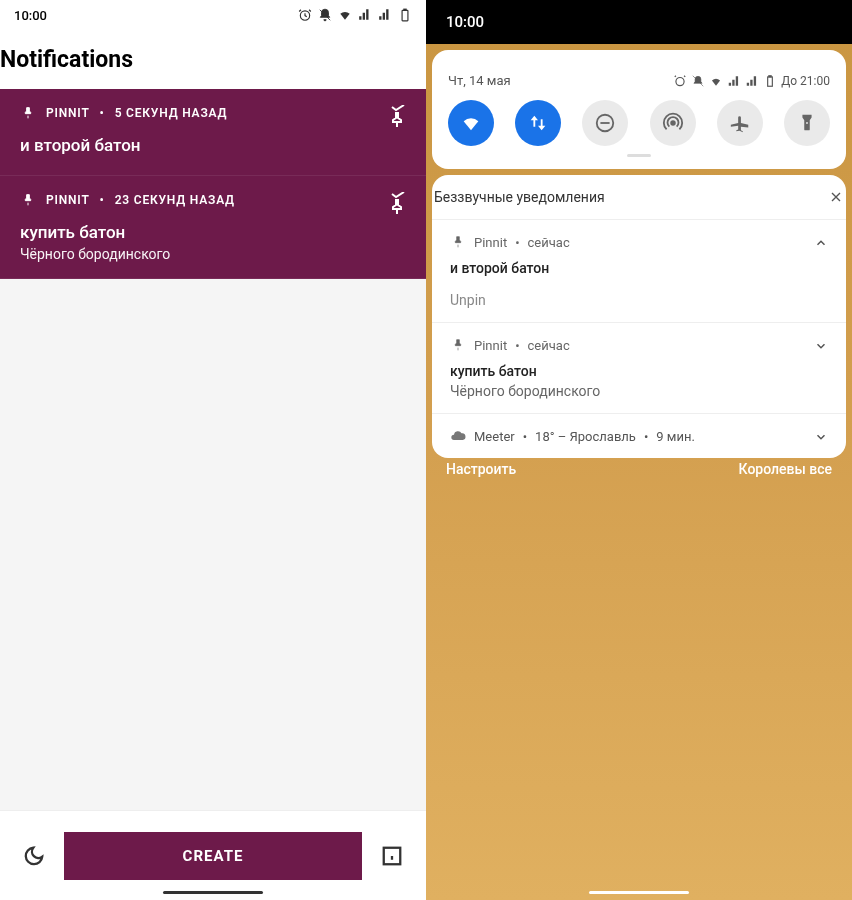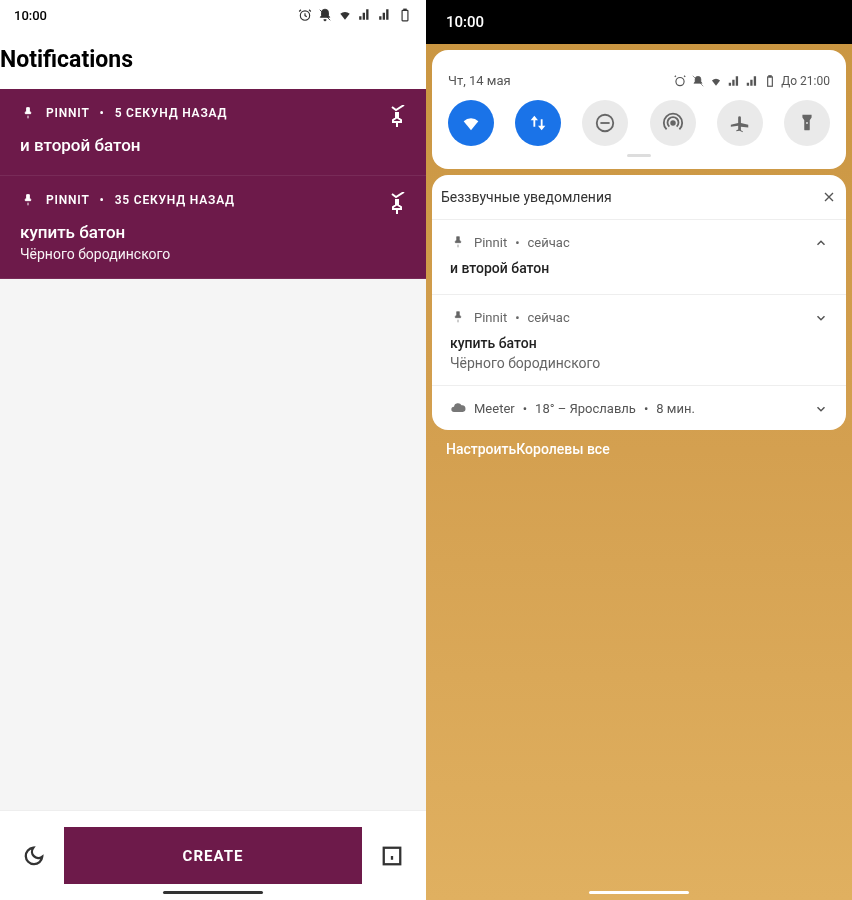--- a/index.html
+++ b/index.html
@@ -14,47 +14,47 @@
 .status-right svg { width: 14px; height: 14px; }
 .app-header { padding: 16px 0; text-align: left; font-size: 23px; font-weight: 700; }
 .notif-list { flex: 1; background: #f5f5f5; }
 .notif-card { background: #6d1a4a; color: #fff; padding: 16px 20px; border-bottom: 1px solid rgba(255,255,255,0.08); position: relative; }
 .notif-meta { display: flex; align-items: center; gap: 10px; font-size: 12px; letter-spacing: 0.8px; font-weight: 600; margin-bottom: 14px; }
 .notif-meta svg { width: 16px; height: 16px; }
 .notif-title { font-size: 17px; font-weight: 500; margin-bottom: 4px; }
 .notif-body { font-size: 14px; opacity: 0.95; }
 .pin-check { position: absolute; right: 18px; top: 16px; }
 .bottom-bar { height: 90px; display: flex; align-items: center; padding: 0 20px; gap: 16px; border-top: 1px solid #eee; }
-.create-btn { flex: 1; background: #6d1a4a; color: #fff; border: none; height: 57px; font-size: 15px; font-weight: 700; letter-spacing: 1px; cursor: pointer; }
+.create-btn { flex: 1; background: #6d1a4a; color: #fff; border: none; height: 48px; font-size: 15px; font-weight: 700; letter-spacing: 1px; cursor: pointer; }
 .icon-btn { width: 28px; height: 28px; display: flex; align-items: center; justify-content: center; cursor: pointer; }
 .nav-handle { position: absolute; bottom: 6px; left: 50%; transform: translateX(-50%); width: 100px; height: 3px; background: #333; border-radius: 2px; }
 
 
 .r-status { height: 44px; background: #000; color: #fff; display: flex; align-items: center; padding: 0 20px; font-size: 15px; font-weight: 500; }
 .qs-panel { margin: 6px; background: #fff; border-radius: 16px; padding: 12px 16px; }
 .qs-top { display: flex; align-items: center; justify-content: space-between; font-size: 13px; color: #555; margin-bottom: 12px; margin-top: 11px; }
 .qs-icons { display: flex; gap: 4px; align-items: flex-start; }
 .qs-icons svg { width: 14px; height: 14px; }
 .qs-toggles { display: flex; justify-content: space-between; gap: 8px; }
 .toggle { width: 46px; height: 46px; border-radius: 50%; background: #eaeaea; display: flex; align-items: center; justify-content: center; cursor: pointer; }
 .toggle.active { background: #1a73e8; }
 .toggle svg { width: 22px; height: 22px; }
 .qs-handle { width: 24px; height: 3px; background: #ddd; border-radius: 2px; margin: 8px auto 0; }
 
 .notif-panel { margin: 0 6px; background: #fff; border-radius: 16px; overflow: hidden; }
-.silent-header { display: flex; align-items: center; justify-content: space-between; padding: 14px 9px; font-size: 14px; color: #333; }
+.silent-header { display: flex; align-items: center; justify-content: space-between; padding: 14px 2px; font-size: 14px; color: #333; }
 .sys-notif { border-top: 1px solid #eee; padding: 14px 18px; position: relative; }
 .sys-notif-meta { display: flex; align-items: center; gap: 8px; font-size: 13px; color: #666; margin-bottom: 10px; }
 .sys-notif-title { font-size: 14px; font-weight: 500; color: #222; margin-bottom: 4px; }
 .sys-notif-body { font-size: 14px; color: #666; }
 .sys-action { font-size: 14px; color: #888; margin-top: 16px; }
 .chev { position: absolute; right: 18px; top: 16px; }
 .weather-notif { border-top: 1px solid #eee; padding: 14px 18px; display: flex; align-items: center; gap: 8px; font-size: 13px; color: #555; position: relative; }
 
-.shade-actions { display: flex; padding: 11px 20px; color: #fff; font-size: 14px; font-weight: 500; }
+.shade-actions { display: flex; justify-content: space-between; padding: 3px 20px; color: #fff; font-size: 14px; font-weight: 500; }
 
 .bg-content { position: absolute; top: 190px; left: 0; right: 0; bottom: 0; z-index: -1; opacity: 0.6; }
 .bg-card { background: rgba(245,245,245,0.95); margin: 330px 30px 0; padding: 8px; border-radius: 8px; font-size: 13px; color: #333; }
 .bg-row { padding: 10px 8px; display: flex; gap: 10px; align-items: center; border-bottom: 1px solid rgba(0,0,0,0.05); }
 .bg-circle { width: 18px; height: 18px; border: 2px solid #999; border-radius: 50%; flex-shrink: 0; }
 .bg-row-text { flex: 1; }
 .bg-tag { font-size: 11px; color: #888; text-align: right; }
 .app-grid { position: absolute; bottom: 100px; left: 0; right: 0; display: flex; justify-content: space-around; padding: 0 20px; }
 .app-folder { width: 56px; height: 56px; background: rgba(255,255,255,0.3); border-radius: 50%; display: grid; grid-template-columns: 1fr 1fr; gap: 2px; padding: 8px; }
 .app-mini { background: #4285f4; border-radius: 4px; }
@@ -123,21 +123,21 @@
           </svg>
       </div>
     </div>
     <div class="notif-card">
       <div class="notif-meta">
         <svg viewBox="0 0 24 24" fill="#fff">
             <path d="M14 4v5l2 2v2H8v-2l2-2V4h4zm-2 12v4" stroke="#fff" stroke-width="1.5"></path>
           </svg>
         <span>PINNIT</span>
         <span>•</span>
-        <span>35 СЕКУНД НАЗАД</span>
+        <span>23 СЕКУНД НАЗАД</span>
       </div>
       <div class="notif-title">купить батон</div>
       <div class="notif-body">Чёрного бородинского</div>
       <div class="pin-check">
         <svg width="20" height="24" viewBox="0 0 20 24" fill="none" stroke="#fff" stroke-width="2">
             <path d="M4 2l4 3 8-5"></path>
             <path d="M10 8v5l3 2v2H5v-2l3-2V8h2zm-1 10v4"></path>
           </svg>
       </div>
     </div>
@@ -317,20 +317,21 @@
     <div class="sys-notif">
       <div class="sys-notif-meta">
         <svg width="16" height="16" viewBox="0 0 24 24" fill="#666">
             <path d="M14 4v5l2 2v2H8v-2l2-2V4h4zm-2 12v4" stroke="#666"></path>
           </svg>
         <span>Pinnit</span>
         <span>•</span>
         <span>сейчас</span>
       </div>
       <div class="sys-notif-title">и второй батон</div>
+      <div class="sys-action">Unpin</div>
       <svg class="chev" width="14" height="14" viewBox="0 0 24 24" fill="none" stroke="#555" stroke-width="2.5">
           <path d="M6 15l6-6 6 6"></path>
         </svg>
     </div>
 
     <div class="sys-notif">
       <div class="sys-notif-meta">
         <svg width="16" height="16" viewBox="0 0 24 24" fill="#666">
             <path d="M14 4v5l2 2v2H8v-2l2-2V4h4zm-2 12v4" stroke="#666"></path>
           </svg>
@@ -346,21 +347,21 @@
     </div>
 
     <div class="weather-notif">
       <svg width="16" height="16" viewBox="0 0 24 24" fill="#777">
           <path d="M19 18H6a4 4 0 010-8 6 6 0 0111.3-2A4.5 4.5 0 0119 18z"></path>
         </svg>
       <span>Meeter</span>
       <span>•</span>
       <span>18° – Ярославль</span>
       <span>•</span>
-      <span>8 мин.</span>
+      <span>9 мин.</span>
       <svg class="chev" width="14" height="14" viewBox="0 0 24 24" fill="none" stroke="#555" stroke-width="2.5">
           <path d="M6 9l6 6 6-6"></path>
         </svg>
     </div>
   </div>
 
   <div class="shade-actions">
     <span>Настроить</span>
     <span>Королевы все</span>
   </div>

